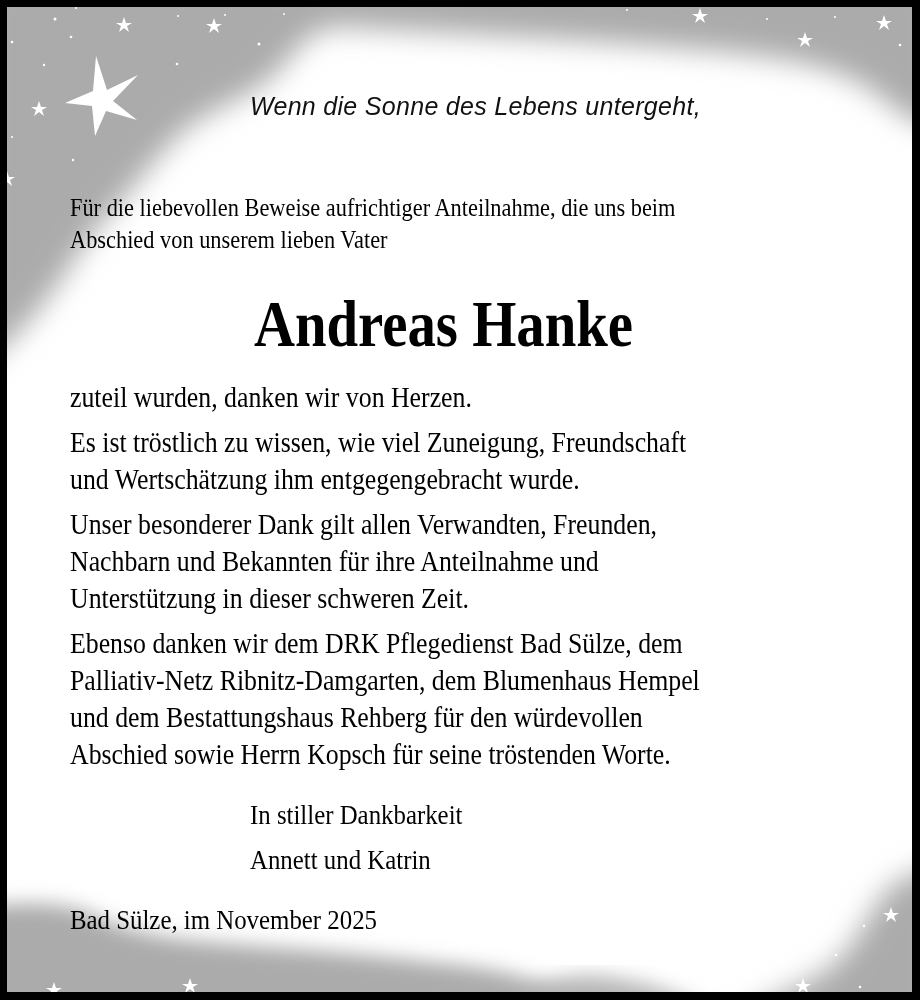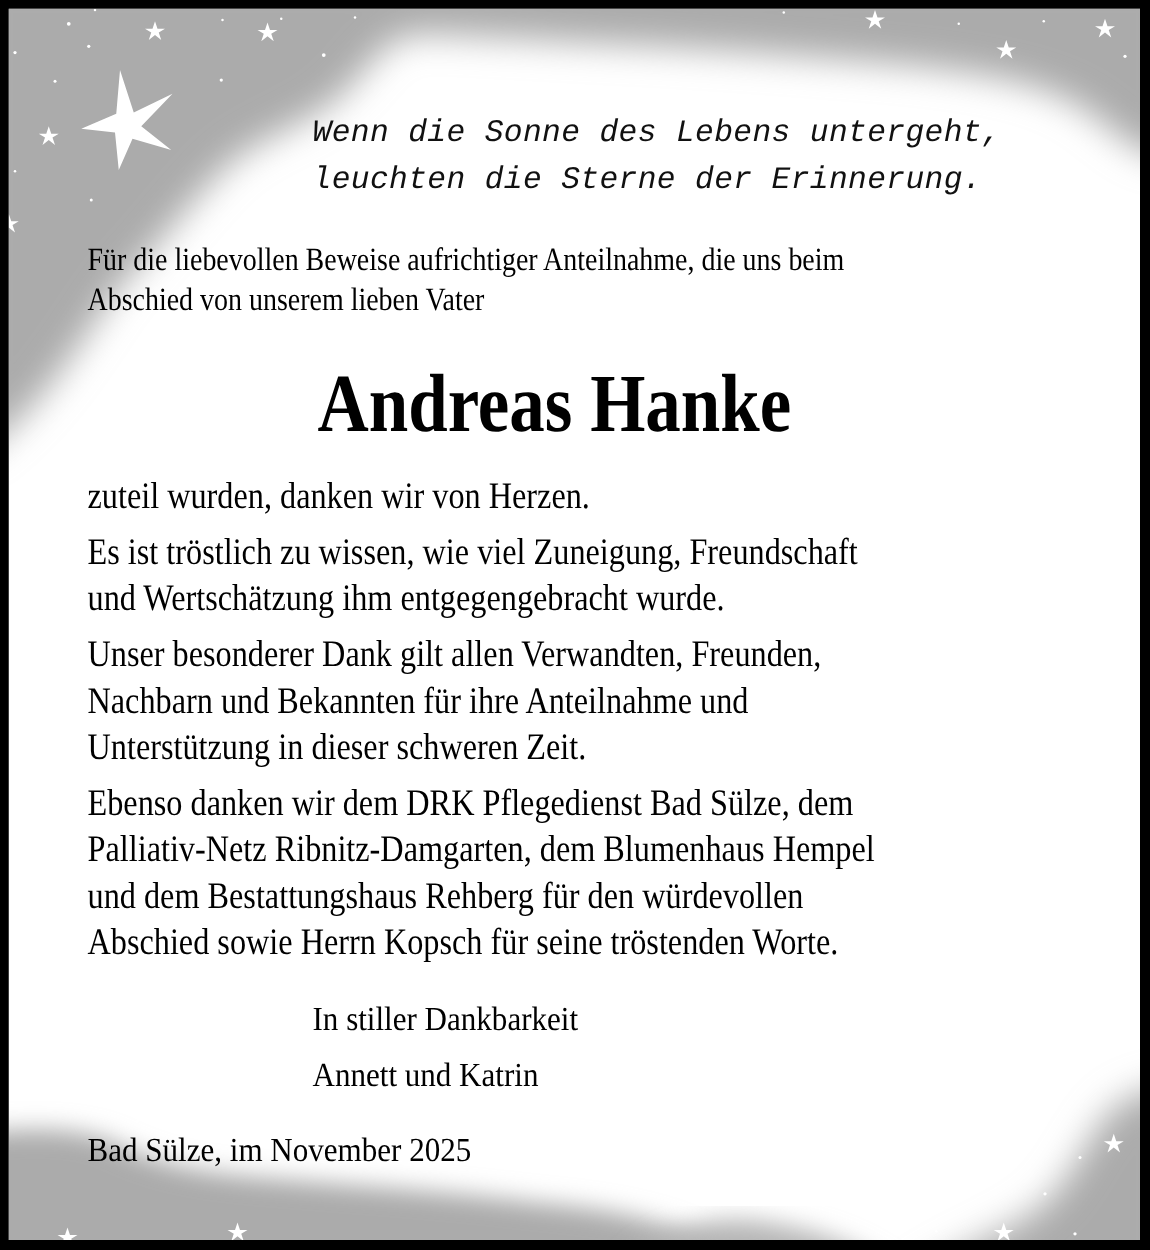--- a/index.html
+++ b/index.html
@@ -4,21 +4,21 @@
 <style>
   html, body { margin: 0; padding: 0; }
   body { width: 920px; height: 1000px; background: #000; position: relative; overflow: hidden; }
   .frame {
     position: absolute; left: 7px; top: 7px; width: 905px; height: 985px;
     background: #ffffff; overflow: hidden;
   }
   .bg { position: absolute; left: 0; top: 0; width: 905px; height: 985px; }
   .serif { font-family: "Liberation Serif", "DejaVu Serif", serif; color: #000; }
   .line { position: absolute; white-space: nowrap; transform-origin: 0 0; }
-  .motto { position: absolute; left: 243px; font-family: Liberation Mono, monospace; font-size: 25px; font-style: italic; color: #111; white-space: nowrap; letter-spacing: 0.3px; transform-origin: 0 0; }
+  .motto { position: absolute; left: 243px; font-family: Liberation Sans, sans-serif; font-size: 25px; font-style: italic; color: #111; white-space: nowrap; letter-spacing: 0.3px; transform-origin: 0 0; }
   .intro { font-size: 26px; transform: scaleX(0.86); }
   .body { font-size: 30px; transform: scaleX(0.86); }
   .name { font-size: 66px; font-weight: bold; transform: scaleX(0.86); }
   .sign { font-size: 27px; transform: scaleX(0.92); }
 </style>
 </head>
 <body>
 
 <div class="frame">
   <svg class="bg" viewBox="0 0 905 985" xmlns="http://www.w3.org/2000/svg">
@@ -78,21 +78,20 @@
       <polygon points="798,25 800,31 806,31 801,34 803,40 798,36 793,40 795,34 790,31 796,31"></polygon>
       <polygon points="877,8 879,14 885,14 880,17 882,23 877,19 872,23 874,17 869,14 875,14"></polygon>
       <polygon points="47,975 49,981 55,981 50,984 52,990 47,986 42,990 44,984 39,981 45,981"></polygon>
       <polygon points="183,971 185,977 191,977 186,980 188,986 183,982 178,986 180,980 175,977 181,977"></polygon>
       <polygon points="884,900 886,906 892,906 887,909 889,915 884,911 879,915 881,909 876,906 882,906"></polygon>
       <polygon points="796,971 798,977 804,977 799,980 801,986 796,982 791,986 793,980 788,977 794,977"></polygon>
     </g>
   </svg>
 
   <div class="motto" style="top:85px;">Wenn die Sonne des Lebens untergeht,</div>
-  <div class="motto" style="top:122px;">leuchten die Sterne der Erinnerung.</div>
 
   <div class="line serif intro" style="left:63px; top:186px;">Für die liebevollen Beweise aufrichtiger Anteilnahme, die uns beim</div>
   <div class="line serif intro" style="left:63px; top:218px;">Abschied von unserem lieben Vater</div>
 
   <div class="line serif name" style="left:247px; top:279px;">Andreas Hanke</div>
 
   <div class="line serif body" style="left:63px; top:373px;">zuteil wurden, danken wir von Herzen.</div>
 
   <div class="line serif body" style="left:63px; top:418px;">Es ist tröstlich zu wissen, wie viel Zuneigung, Freundschaft</div>
   <div class="line serif body" style="left:63px; top:455px;">und Wertschätzung ihm entgegengebracht wurde.</div>

